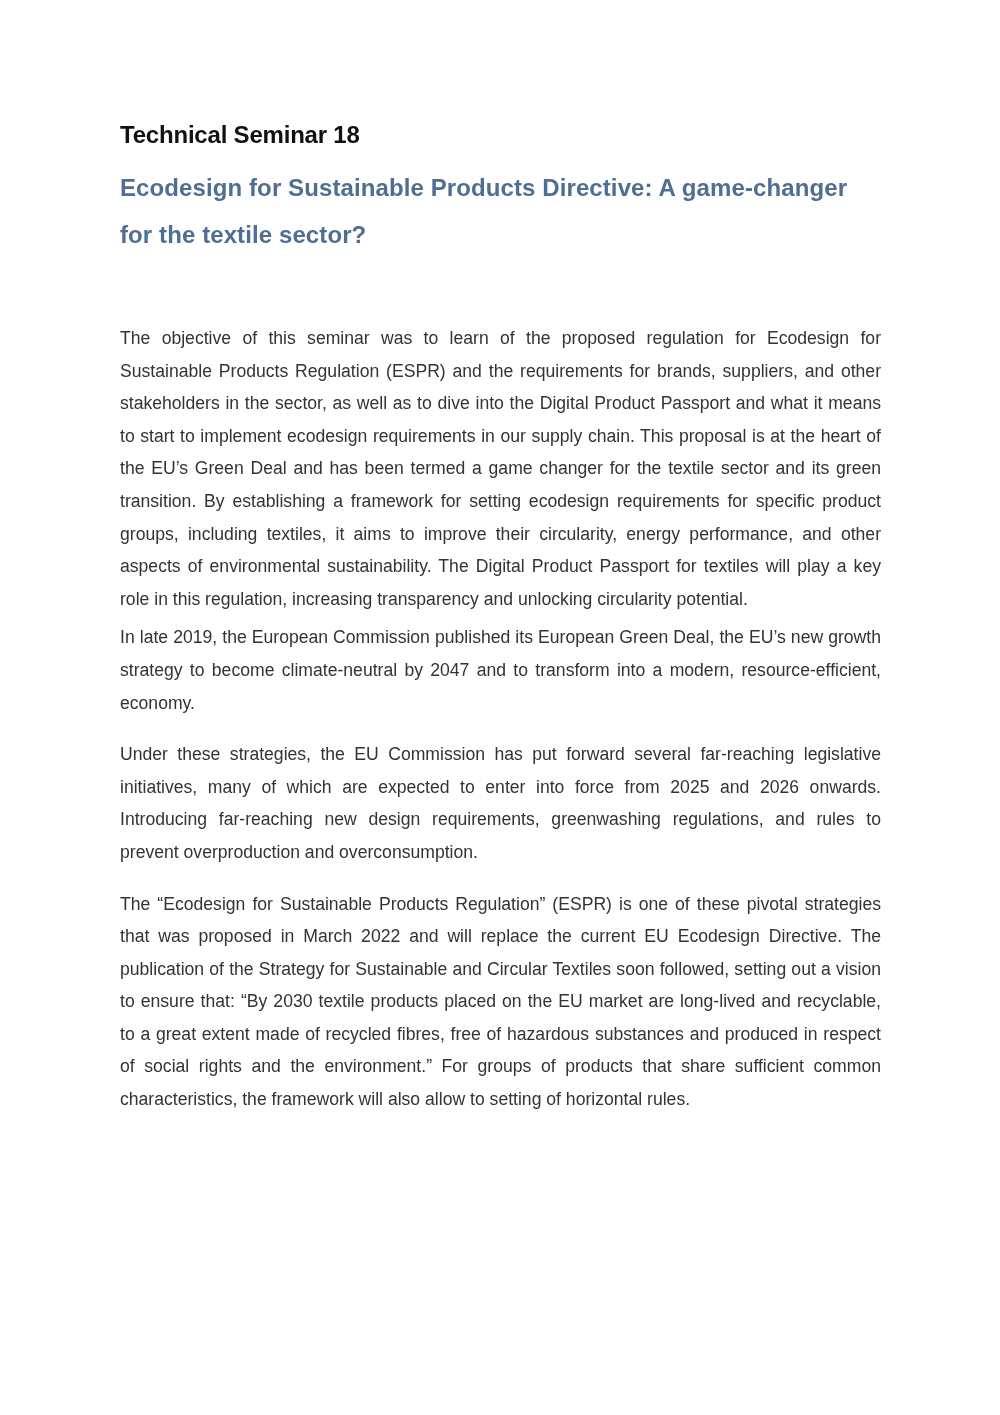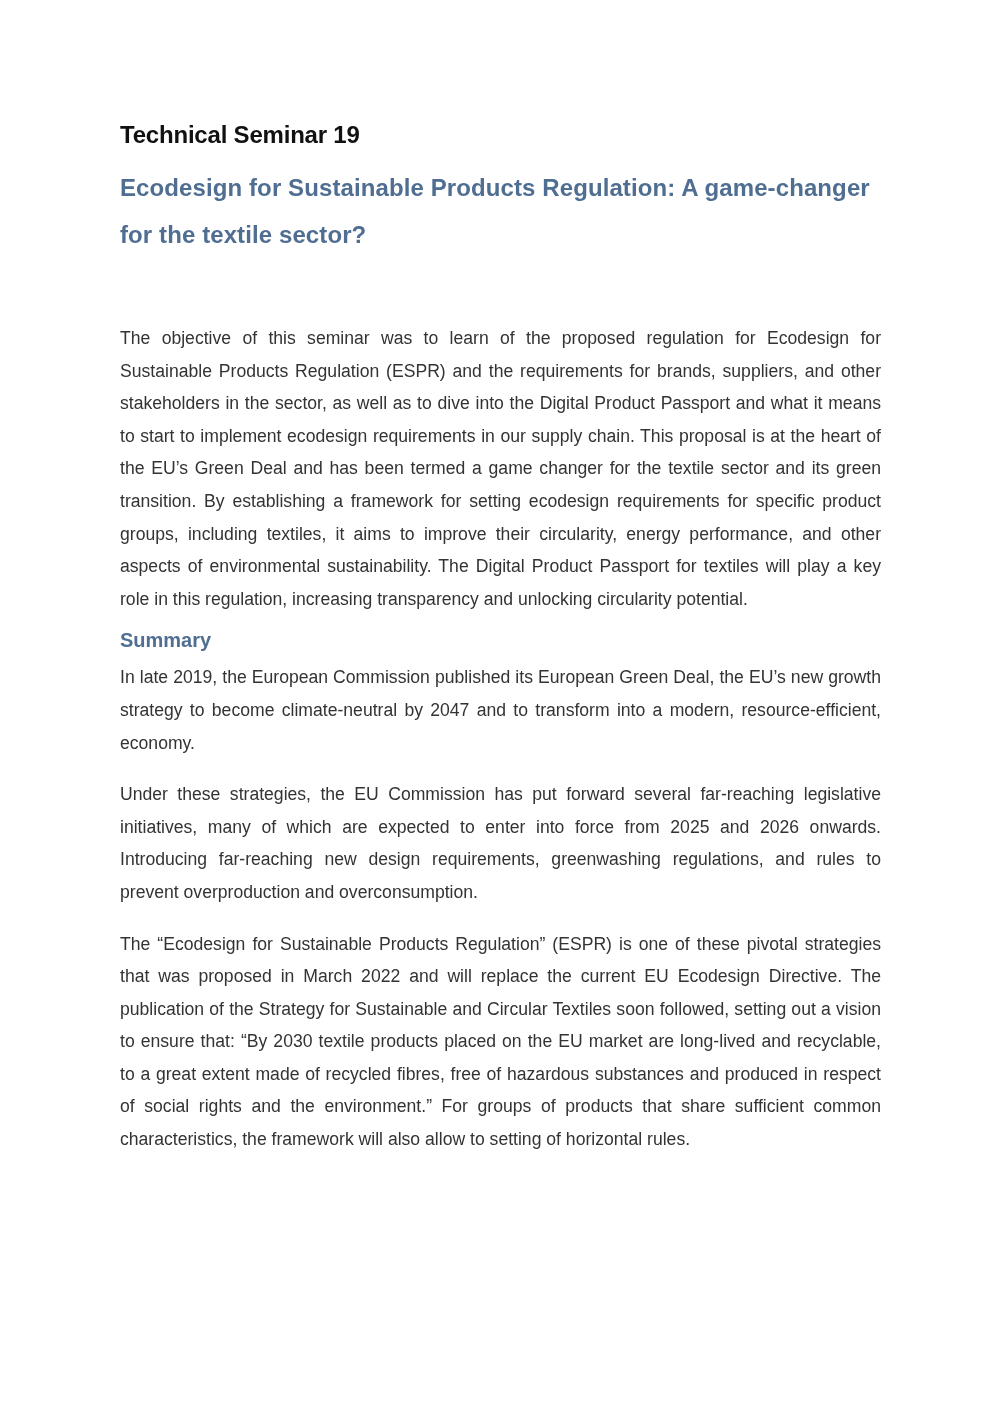--- a/index.html
+++ b/index.html
@@ -29,22 +29,21 @@
     font-size: 20px; font-weight: bold; color: #4f6e92; margin: 10px 0 0 0;
     line-height: 30px;
   }
   .p1 { margin-top: 6px; }
   .p2, .p3 { margin-top: 19px; }
 </style>
 </head>
 <body>
 
 <div class="page">
-  <h2 class="seminar">Technical Seminar 19</h2>
-  <h1 class="title">Ecodesign for Sustainable Products Regulation: A game-changer for the textile sector?</h1>
+  <h2 class="seminar">Technical Seminar 18</h2>
+  <h1 class="title">Ecodesign for Sustainable Products Directive: A game-changer for the textile sector?</h1>
 
   <p class="para intro">The objective of this seminar was to learn of the proposed regulation for Ecodesign for Sustainable Products Regulation (ESPR) and the requirements for brands, suppliers, and other stakeholders in the sector, as well as to dive into the Digital Product Passport and what it means to start to implement ecodesign requirements in our supply chain. This proposal is at the heart of the EU’s Green Deal and has been termed a game changer for the textile sector and its green transition. By establishing a framework for setting ecodesign requirements for specific product groups, including textiles, it aims to improve their circularity, energy performance, and other aspects of environmental sustainability. The Digital Product Passport for textiles will play a key role in this regulation, increasing transparency and unlocking circularity potential.</p>
 
-  <h3 class="heading">Summary</h3>
   <p class="para p1">In late 2019, the European Commission published its European Green Deal, the EU’s new growth strategy to become climate-neutral by 2047 and to transform into a modern, resource-efficient, economy.</p>
   <p class="para p2">Under these strategies, the EU Commission has put forward several far-reaching legislative initiatives, many of which are expected to enter into force from 2025 and 2026 onwards. Introducing far-reaching new design requirements, greenwashing regulations, and rules to prevent overproduction and overconsumption.</p>
   <p class="para p3">The “Ecodesign for Sustainable Products Regulation” (ESPR) is one of these pivotal strategies that was proposed in March 2022 and will replace the current EU Ecodesign Directive. The publication of the Strategy for Sustainable and Circular Textiles soon followed, setting out a vision to ensure that: “By 2030 textile products placed on the EU market are long-lived and recyclable, to a great extent made of recycled fibres, free of hazardous substances and produced in respect of social rights and the environment.” For groups of products that share sufficient common characteristics, the framework will also allow to setting of horizontal rules.</p>
 </div>
 
 </body></html>

